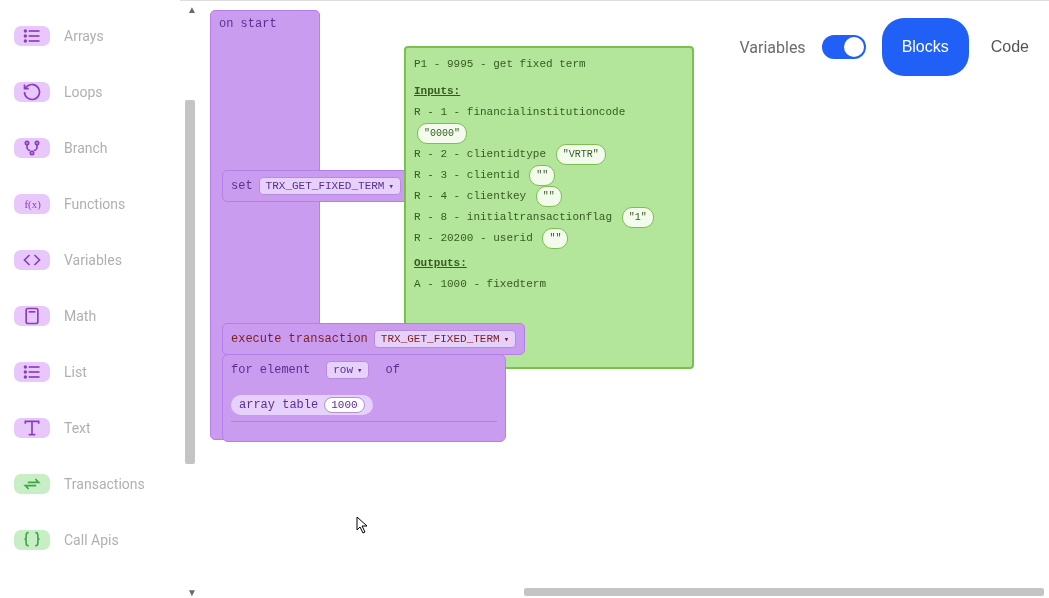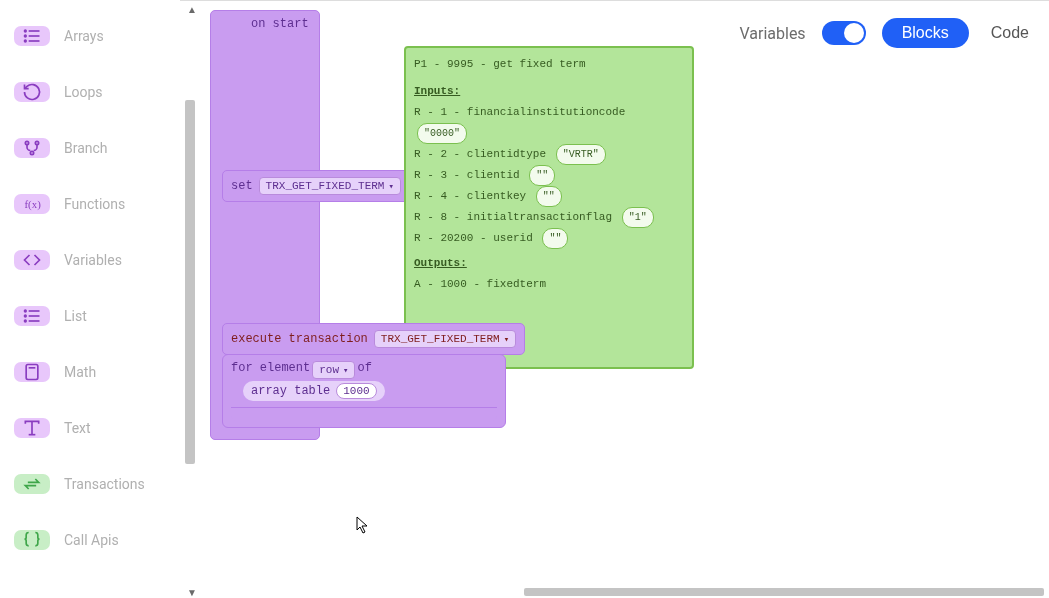--- a/index.html
+++ b/index.html
@@ -17,45 +17,45 @@
 .vscroll-down { position:absolute; bottom:0px; left:2px; font-size:10px; color:#6a6a6a; }
 .vscroll-thumb { position:absolute; top:100px; left:0; width:10px; height:364px; background:#c4c4c4; border-radius:2px; }
 
 .hscroll-track { position:absolute; bottom:0; left:200px; right:0; height:10px; }
 .hscroll-thumb { position:absolute; left:324px; width:520px; height:8px; background:#c4c4c4; border-radius:2px; }
 
 .topbar { position:absolute; top:18px; right:14px; display:flex; align-items:center; gap:16px; }
 .sim-label { color:#6c6c6c; font-size:16px; }
 .switch { width:44px; height:24px; border-radius:12px; background:#2060f6; position:relative; cursor:pointer; }
 .switch-knob { position:absolute; right:2px; top:2px; width:20px; height:20px; border-radius:50%; background:#fff; }
-.btn-blocks { background:#2060f6; color:#fff; border:none; padding:6px 20px; border-radius:22px; font-size:16px; cursor:pointer; }
+.btn-blocks { background:#2060f6; color:#fff; border:none; padding:20px 20px; border-radius:22px; font-size:16px; cursor:pointer; }
 .btn-code { background:transparent; color:#555; border:none; font-size:16px; cursor:pointer; padding:6px 6px; }
 
 .canvas { position:absolute; left:210px; top:10px; width:700px; height:570px; }
 
-.block { position:absolute; font-family: "Courier New", monospace; font-size:12px;padding-left:32px; }
+.block { position:absolute; font-family: "Courier New", monospace; font-size:12px; }
 
 
 .onstart { left:0; top:0; width:110px; height:430px; background:#c99cf0; border:1px solid #b57ee8; border-radius:5px; }
 .onstart-title { color:#5d2e90; padding:6px 8px; font-size:12px; }
 
 .set-block { position:absolute; left:12px; top:160px; background:#c99cf0; border:1px solid #b57ee8; border-radius:5px; padding:6px 8px; color:#5d2e90; display:flex; align-items:center; gap:6px; }
 .dropdown { background:#e6d1fa; border:1px solid #b98bdc; border-radius:4px; padding:2px 6px; display:inline-flex; align-items:center; gap:4px; font-size:11px; cursor:pointer; }
 .dropdown::after{ content:"▾"; font-size:9px; }
 
 .green-block { position:absolute; left:194px; top:36px; width:290px; height:323px; background:#b3e59a; border:2px solid #7bc04f; border-radius:4px; padding:6px 8px; color:#365b21; font-size:11px; line-height:1.9; }
 .green-block .u { text-decoration: underline; font-weight:bold; }
 .pill { display:inline-block; background:#f3fbed; border:1px solid #7bc04f; border-radius:10px; padding:0 6px; font-size:10px; margin-left:3px; }
 
 .exec-block { position:absolute; left:12px; top:313px; background:#c99cf0; border:1px solid #b57ee8; border-radius:5px; padding:6px 8px; color:#7f1d1d; display:flex; align-items:center; gap:6px; }
 
 .for-block { position:absolute; left:12px; top:344px; width:284px; background:#c99cf0; border:1px solid #b57ee8; border-radius:6px; padding:6px 8px 6px 8px; color:#5d2e90; }
-.for-row { display:flex; align-items:flex-start; gap:2px; flex-wrap:wrap;font-family:Liberation Mono, monospace; }
+.for-row { display:flex; align-items:center; gap:16px; flex-wrap:wrap;font-family:Liberation Mono, monospace; }
 .oval { display:inline-flex; align-items:center; gap:6px; background:#b98bdc; border-radius:14px; padding:2px 8px; color:#fff; }
-.oval-light { background:#e6d1fa; color:#5d2e90;margin-left:12px; }
+.oval-light { background:#e6d1fa; color:#5d2e90; }
 .numfield { background:#fff; border:1px solid #b98bdc; border-radius:10px; padding:1px 6px; font-size:11px; }
 .do-row { margin-top:8px; display:flex; align-items:center; gap:10px; }
 .do-slot { width:210px; height:18px; background:#e6d1fa; border:1px solid #b98bdc; border-radius:5px; }
 .for-bottom { margin-top:6px; height:14px; background:#c99cf0; border-top:1px solid #b57ee8; border-radius:0 0 5px 5px; }
 
 .cursor-arrow { position:absolute; left:356px; top:516px; font-size:14px; color:#000; pointer-events:none; }
 
 .topline { position:absolute; top:0; left:0; right:0; height:1px; background:#ddd; }
 </style>
 </head>
@@ -106,48 +106,48 @@
     <span class="sidebar-label">Functions</span>
   </div>
   <div class="sidebar-item">
     <span class="sidebar-icon-box">
         <svg viewBox="0 0 24 24" fill="none" stroke="currentColor" stroke-width="2">
           <polyline points="9 18 3 12 9 6"></polyline>
           <polyline points="15 6 21 12 15 18"></polyline>
         </svg>
       </span>
     <span class="sidebar-label">Variables</span>
-  </div>
-  <div class="sidebar-item">
-    <span class="sidebar-icon-box">
-        <svg viewBox="0 0 24 24" fill="none" stroke="currentColor" stroke-width="2">
-          <line x1="8" y1="6" x2="21" y2="6"></line>
-          <line x1="8" y1="12" x2="21" y2="12"></line>
-          <line x1="8" y1="18" x2="21" y2="18"></line>
-          <circle cx="4" cy="6" r="1"></circle>
-          <circle cx="4" cy="12" r="1"></circle>
-          <circle cx="4" cy="18" r="1"></circle>
-        </svg>
-      </span>
-    <span class="sidebar-label">List</span>
   </div>
   <div class="sidebar-item">
     <span class="sidebar-icon-box">
         <svg viewBox="0 0 24 24" fill="none" stroke="currentColor" stroke-width="2">
           <rect x="5" y="3" width="14" height="18" rx="2"></rect>
           <line x1="8" y1="7" x2="16" y2="7"></line>
           <line x1="8" y1="12" x2="8" y2="12"></line>
           <line x1="12" y1="12" x2="12" y2="12"></line>
           <line x1="16" y1="12" x2="16" y2="12"></line>
           <line x1="8" y1="16" x2="8" y2="16"></line>
           <line x1="12" y1="16" x2="12" y2="16"></line>
           <line x1="16" y1="16" x2="16" y2="16"></line>
         </svg>
       </span>
     <span class="sidebar-label">Math</span>
+  </div>
+  <div class="sidebar-item">
+    <span class="sidebar-icon-box">
+        <svg viewBox="0 0 24 24" fill="none" stroke="currentColor" stroke-width="2">
+          <line x1="8" y1="6" x2="21" y2="6"></line>
+          <line x1="8" y1="12" x2="21" y2="12"></line>
+          <line x1="8" y1="18" x2="21" y2="18"></line>
+          <circle cx="4" cy="6" r="1"></circle>
+          <circle cx="4" cy="12" r="1"></circle>
+          <circle cx="4" cy="18" r="1"></circle>
+        </svg>
+      </span>
+    <span class="sidebar-label">List</span>
   </div>
   <div class="sidebar-item">
     <span class="sidebar-icon-box">
         <svg viewBox="0 0 24 24" fill="none" stroke="currentColor" stroke-width="2">
           <polyline points="4 7 4 4 20 4 20 7"></polyline>
           <line x1="12" y1="4" x2="12" y2="20"></line>
           <line x1="8" y1="20" x2="16" y2="20"></line>
         </svg>
       </span>
     <span class="sidebar-label">Text</span>

